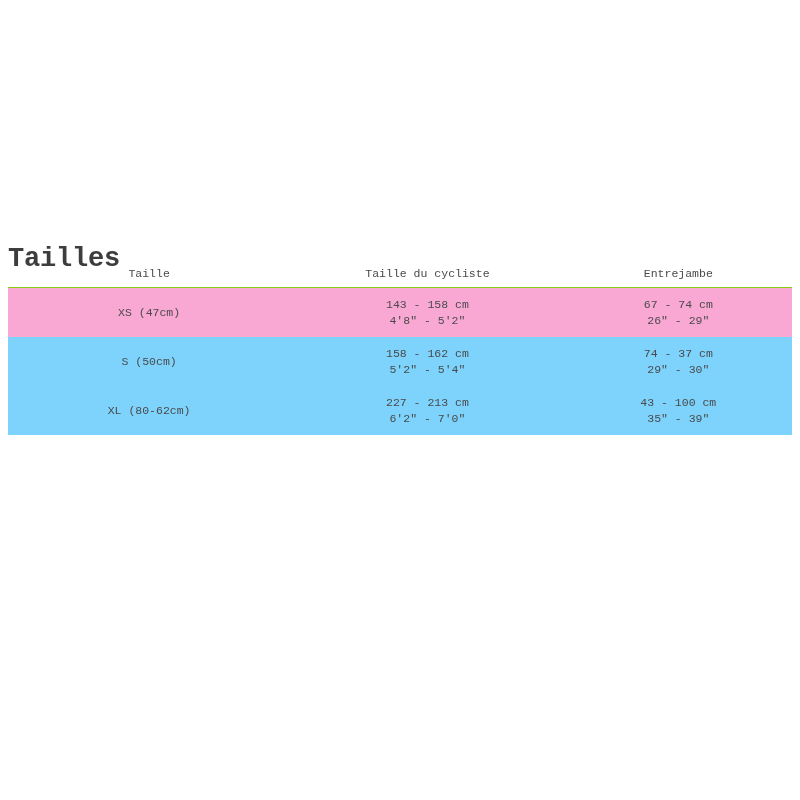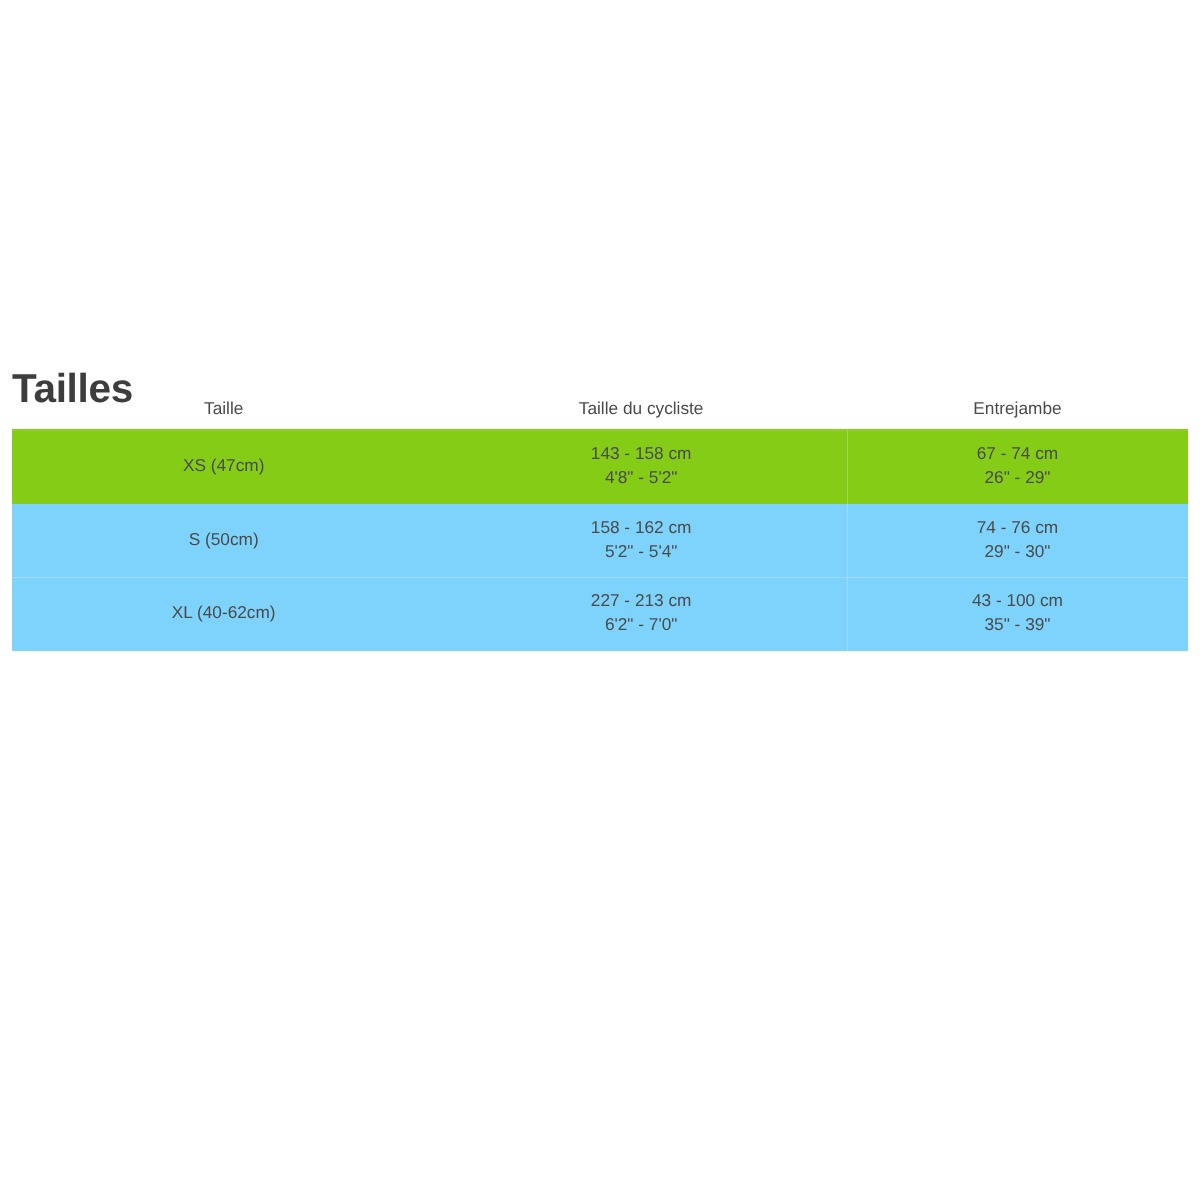--- a/index.html
+++ b/index.html
@@ -12,20 +12,21 @@
     background: #ffffff;
     font-family: "Liberation Sans", sans-serif;
     color: #4a4a4a;
     overflow: hidden;
   }
   .page {
     position: relative;
     width: 800px;
     height: 800px;
     box-sizing: border-box;
+    font-family: Liberation Mono, monospace;
   }
   .title {
     position: absolute;
     left: 8px;
     top: 228px;
     font-size: 27px;
     font-weight: bold;
     color: #3d3d3d;
     letter-spacing: -0.2px;
     line-height: 1;
@@ -52,21 +53,21 @@
   }
   table.size-table td {
     font-size: 11.5px;
     color: #4a4a4a;
     text-align: center;
     padding: 9px 0 9px 0;
     line-height: 1.35;
     vertical-align: middle;
   }
   table.size-table tbody tr.odd {
-    background: #84cc16;
+    background: #f9a8d4;
   }
   table.size-table tbody tr.even {
     background: #7dd3fc;
   }
   .cell-line {
     display: block;
   }
   .col-size { width: 36%; }
   .col-height { width: 35%; }
   .col-inseam { width: 29%; }
@@ -99,26 +100,26 @@
             <span class="cell-line">26" - 29"</span>
           </td>
         </tr>
         <tr class="even">
           <td>S (50cm)</td>
           <td>
             <span class="cell-line">158 - 162 cm</span>
             <span class="cell-line">5'2" - 5'4"</span>
           </td>
           <td>
-            <span class="cell-line">74 - 76 cm</span>
+            <span class="cell-line">74 - 37 cm</span>
             <span class="cell-line">29" - 30"</span>
           </td>
         </tr>
         <tr class="even">
-          <td>XL (40-62cm)</td>
+          <td>XL (80-62cm)</td>
           <td>
             <span class="cell-line">227 - 213 cm</span>
             <span class="cell-line">6'2" - 7'0"</span>
           </td>
           <td>
             <span class="cell-line">43 - 100 cm</span>
             <span class="cell-line">35" - 39"</span>
           </td>
         </tr>
       </tbody>

